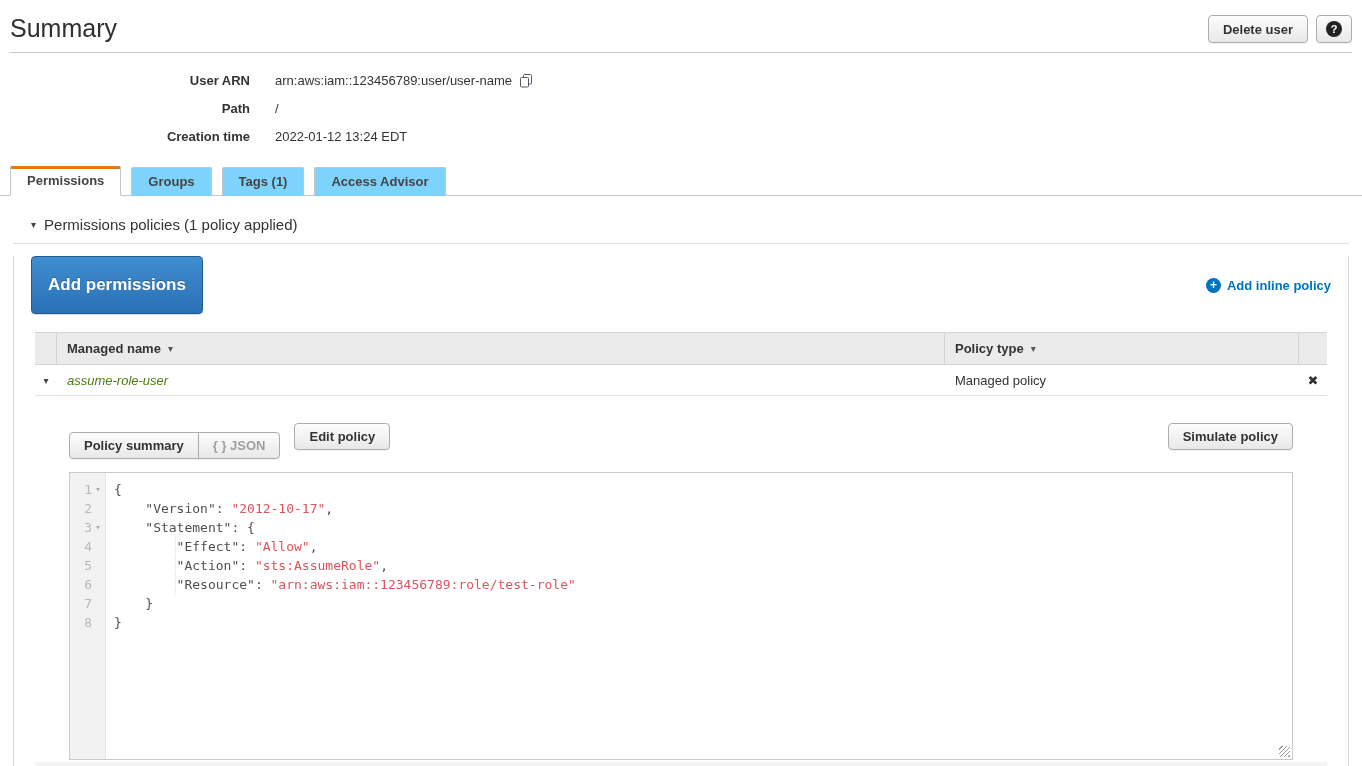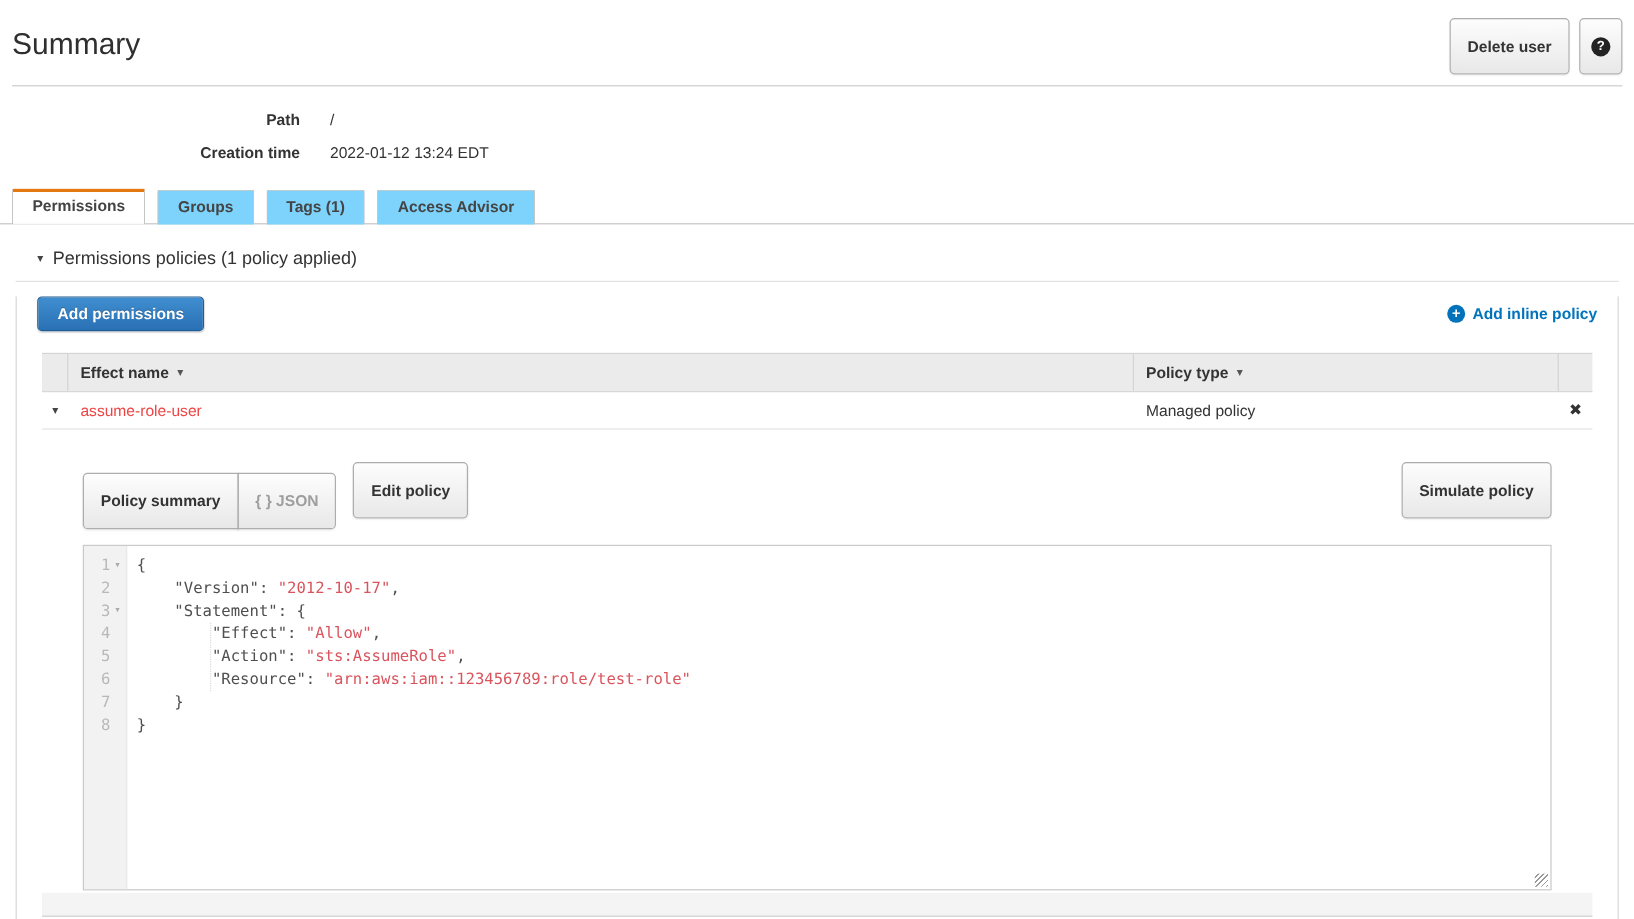--- a/index.html
+++ b/index.html
@@ -11,21 +11,21 @@
     font-size:13px;
   }
   
   .page-header { display:flex; justify-content:space-between; align-items:center; padding:12px 10px 0 10px; }
   .page-title { font-size:25px; font-weight:400; color:#2f2f2f; margin:0; line-height:28px; }
   .header-actions { display:flex; gap:8px; margin-top:3px; }
   .btn-gray {
     display:inline-flex; align-items:center; justify-content:center;
     background:linear-gradient(#fdfdfd,#e8e8e8);
     border:1px solid #adadad; border-radius:4px;
-    padding:15px 14px; font-weight:bold; font-size:13px; color:#333;
+    padding:5px 14px; font-weight:bold; font-size:13px; color:#333;
     box-shadow:0 1px 1px rgba(0,0,0,.06); cursor:pointer; white-space:nowrap;
   }
   .help-btn { padding:5px 9px; }
   .help-circle {
     display:inline-block; width:16px; height:16px; border-radius:50%;
     background:#232323; color:#fff; font-weight:bold; font-size:11px;
     text-align:center; line-height:16px;
   }
   .header-divider { border:none; border-top:1px solid #ccc; margin:9px 10px 0 10px; }
 
@@ -57,21 +57,21 @@
   }
   .collapse-caret { font-size:10px; color:#444; margin:0 8px 0 18px; }
 
   .panel-box {
     margin:0 13px; border-left:1px solid #d8d8d8; border-right:1px solid #d8d8d8;
     padding-bottom:18px;
   }
   .policy-toolbar { display:flex; justify-content:space-between; align-items:center; margin:12px 17px 0 17px; }
   .btn-primary {
     background:linear-gradient(#3f8ed0,#2a70b5); border:1px solid #1f5c94; border-radius:4px;
-    color:#fff; font-weight:bold; font-size:13px; padding:6px 16px; cursor:pointer;
+    color:#fff; font-weight:bold; font-size:17px; padding:18px 16px; cursor:pointer;
     text-shadow:0 -1px 0 rgba(0,0,0,.25); box-shadow:0 1px 1px rgba(0,0,0,.15);
   }
   .inline-policy-link { display:inline-flex; align-items:center; gap:6px; color:#0073bb; font-weight:bold; cursor:pointer; }
   .plus-circle {
     display:inline-block; width:15px; height:15px; border-radius:50%; background:#0073bb;
     color:#fff; font-weight:bold; font-size:12px; line-height:15px; text-align:center;
   }
 
   
   .policy-table { margin:18px 21px 0 21px; border-top:1px solid #d4d4d4; }
@@ -80,21 +80,21 @@
   .t-header .cell:last-child { border-right:none; }
   .col-expand { width:22px; flex:none; padding:0 !important; }
   .col-name { width:888px; flex:none; cursor:pointer; }
   .col-type { flex:1; cursor:pointer; }
   .col-action { width:28px; flex:none; justify-content:center; }
   .sort-caret { font-size:10px; color:#555; margin-left:7px; }
   .t-group { background:#f7f7f7; border-bottom:1px solid #e3e3e3; height:30px; display:flex; align-items:center; padding-left:10px; font-weight:bold; color:#333; }
   .t-row { background:#fff; border-bottom:1px solid #e3e3e3; height:31px; display:flex; align-items:center; }
   .t-row .cell { padding:0 10px; }
   .expander { width:22px; flex:none; text-align:center; font-size:10px; color:#444; cursor:pointer; padding:0 !important; }
-  .policy-link { color:#ef4444; cursor:pointer; text-decoration:none; }
+  .policy-link { color:#4d7c0f; cursor:pointer; text-decoration:none;font-style:italic; }
   .remove-x { width:28px; flex:none; text-align:center; color:#333; font-weight:bold; font-size:13px; cursor:pointer; padding:0 !important; }
 
   
   .expanded { padding:18px 34px 0 34px; }
   .btn-toolbar { display:flex; justify-content:space-between; align-items:center; }
   .btn-toolbar .left { display:flex; align-items:center; }
   .btn-group { display:flex;margin-top:18px; }
   .btn-group .btn-gray:first-child { border-radius:4px 0 0 4px; }
   .btn-group .btn-gray:last-child { border-radius:0 4px 4px 0; margin-left:-1px; }
   .btn-json { color:#9e9e9e; }
@@ -130,20 +130,32 @@
     <button class="btn-gray">Delete user</button>
     <button class="btn-gray help-btn">
       <span class="help-circle">?</span>
     </button>
   </div>
 </div>
 <hr class="header-divider">
 
 <div class="details">
   <div class="detail-row">
+    <div class="detail-label">User ARN</div>
+    <div class="detail-value">
+      <span>arn:aws:iam::123456789:user/user-name</span>
+      <span class="copy-icon">
+        <svg width="14" height="15" viewBox="0 0 14 15">
+          <rect x="4.5" y="1.5" width="8" height="9.5" rx="1" fill="#fff" stroke="#545b64"></rect>
+          <rect x="1.5" y="4.5" width="8" height="9.5" rx="1" fill="#fff" stroke="#545b64"></rect>
+        </svg>
+      </span>
+    </div>
+  </div>
+  <div class="detail-row">
     <div class="detail-label">Path</div>
     <div class="detail-value">
         <span>/</span>
       </div>
   </div>
   <div class="detail-row">
     <div class="detail-label">Creation time</div>
     <div class="detail-value">
         <span>2022-01-12 13:24 EDT</span>
       </div>
@@ -169,21 +181,21 @@
     <span class="inline-policy-link">
       <span class="plus-circle">+</span>
       <span>Add inline policy</span>
     </span>
   </div>
 
   <div class="policy-table">
     <div class="t-header">
       <div class="cell col-expand"></div>
       <div class="cell col-name">
-        <span>Effect name</span>
+        <span>Managed name</span>
         <span class="sort-caret">▾</span>
       </div>
       <div class="cell col-type">
         <span>Policy type</span>
         <span class="sort-caret">▾</span>
       </div>
       <div class="cell col-action"></div>
     </div>
 
 

